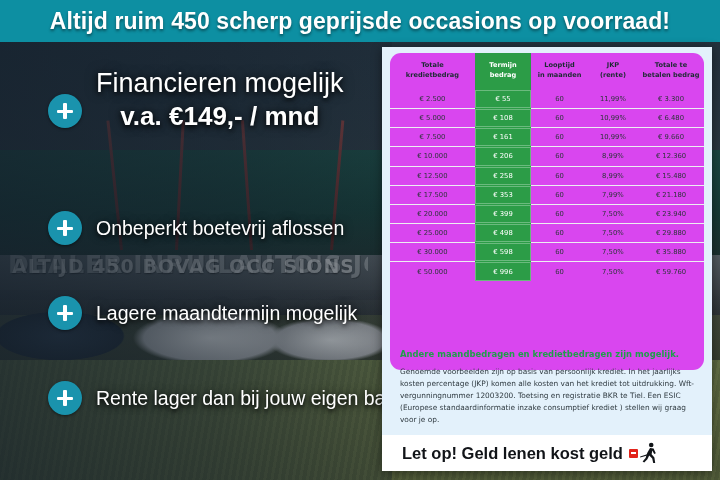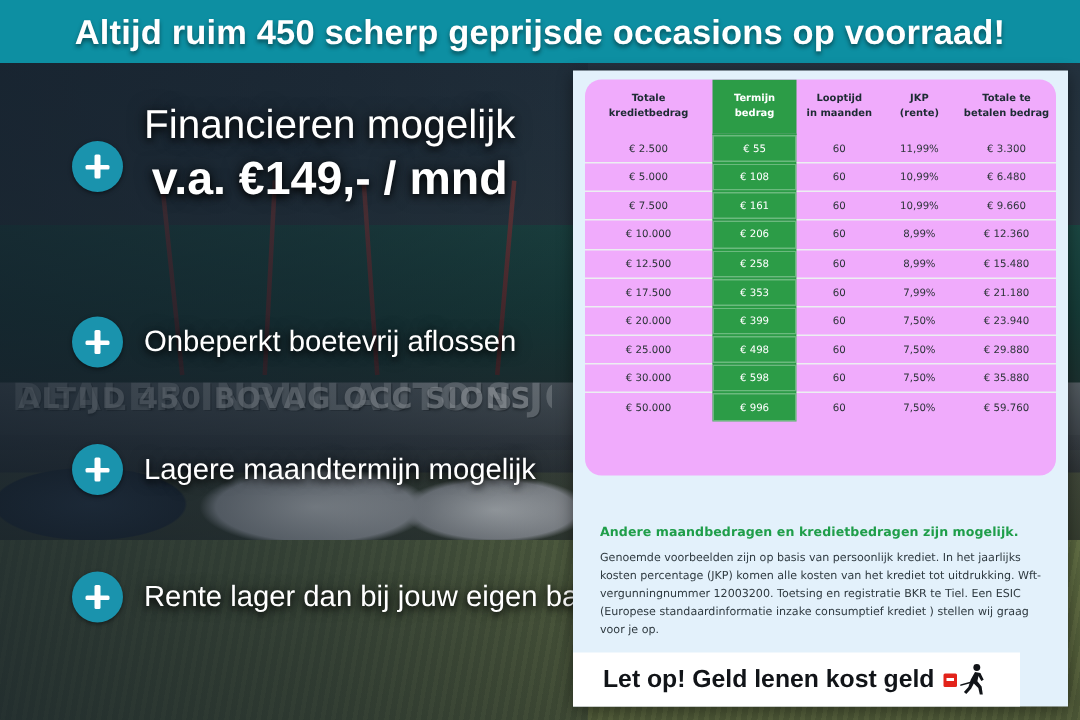--- a/index.html
+++ b/index.html
@@ -99,33 +99,33 @@
     white-space:nowrap;
   }
   #feature-hero{ left:28px; top:22px; align-items:flex-start; }
   #feature-hero .bullet{ margin-top:26px; }
   #hero-lines{ display:flex; flex-direction:column; align-items:center; }
   #hero-line1{
     color:#fff; font-size:27px; font-weight:400; white-space:nowrap;
     text-shadow:0 2px 5px rgba(0,0,0,.9), 0 0 12px rgba(0,0,0,.6);
   }
   #hero-line2{
-    color:#fff; font-size:31px; font-weight:700; white-space:nowrap; margin-top:2px;
+    color:#fff; font-size:26px; font-weight:700; white-space:nowrap; margin-top:2px;
     text-shadow:0 2px 5px rgba(0,0,0,.9), 0 0 12px rgba(0,0,0,.6);
   }
 
   
   #right-panel{
     position:absolute; left:382px; top:47px; width:330px; height:424px;
     background:#e3f1fb; z-index:8;
     box-shadow:0 2px 10px rgba(0,0,0,.45);
   }
   #rate-card{
-    position:absolute; left:8px; top:6px; width:314px; height:264px;
-    background:#f0abfc; border-radius:11px; overflow:hidden;
+    position:absolute; left:8px; top:6px; width:314px; height:317px;
+    background:#d946ef; border-radius:11px; overflow:hidden;
   }
   table#rate-table{
     width:100%; border-collapse:collapse;
     font-family:"DejaVu Sans", sans-serif;
   }
   #rate-table th{
     font-size:6.6px; font-weight:700; color:#1d2b33;
     padding:7px 2px 8px; line-height:1.5; text-align:center; vertical-align:middle;
   }
   #rate-table td{
@@ -154,21 +154,21 @@
   #disclaim-title{
     color:#1f9e4a; font-size:8.4px; font-weight:700; letter-spacing:.05px;
     margin-bottom:7px; font-family:"DejaVu Sans", sans-serif;
   }
   #disclaim-body{
     color:#2f3a40; font-size:7.4px; line-height:1.63; font-family:"DejaVu Sans", sans-serif;
   }
 
   
   #warn{
-    position:absolute; left:0; bottom:0; width:298px; height:36px;
+    position:absolute; left:0; bottom:0; width:330px; height:36px;
     background:#ffffff; display:flex; align-items:center; padding-left:20px; gap:6px;
   }
   #warn-text{
     color:#111418; font-size:16.5px; font-weight:700; white-space:nowrap;
   }
   #warn-icons{ display:flex; align-items:center; gap:1px; }
   #warn-block{
     width:9px; height:9px; background:#e2231a; position:relative; border-radius:1px;
   }
   #warn-block::after{

